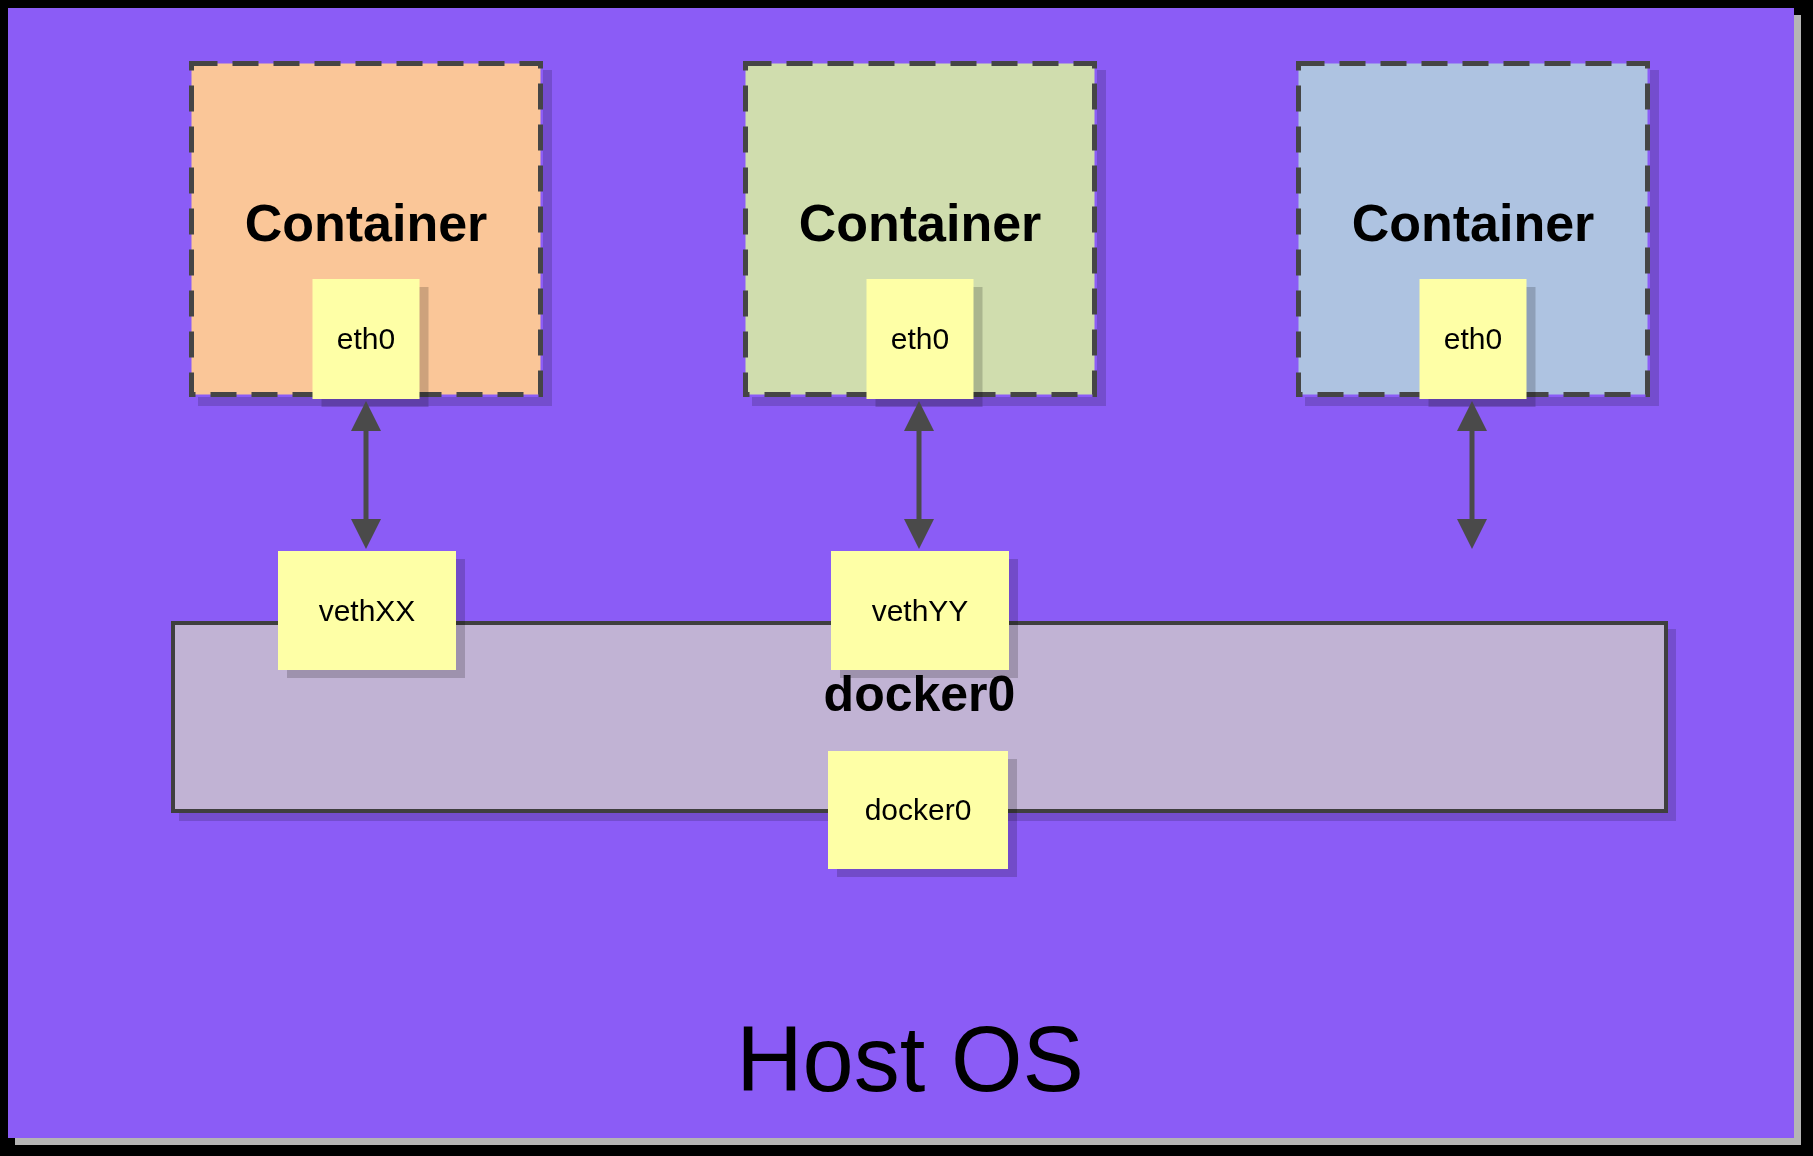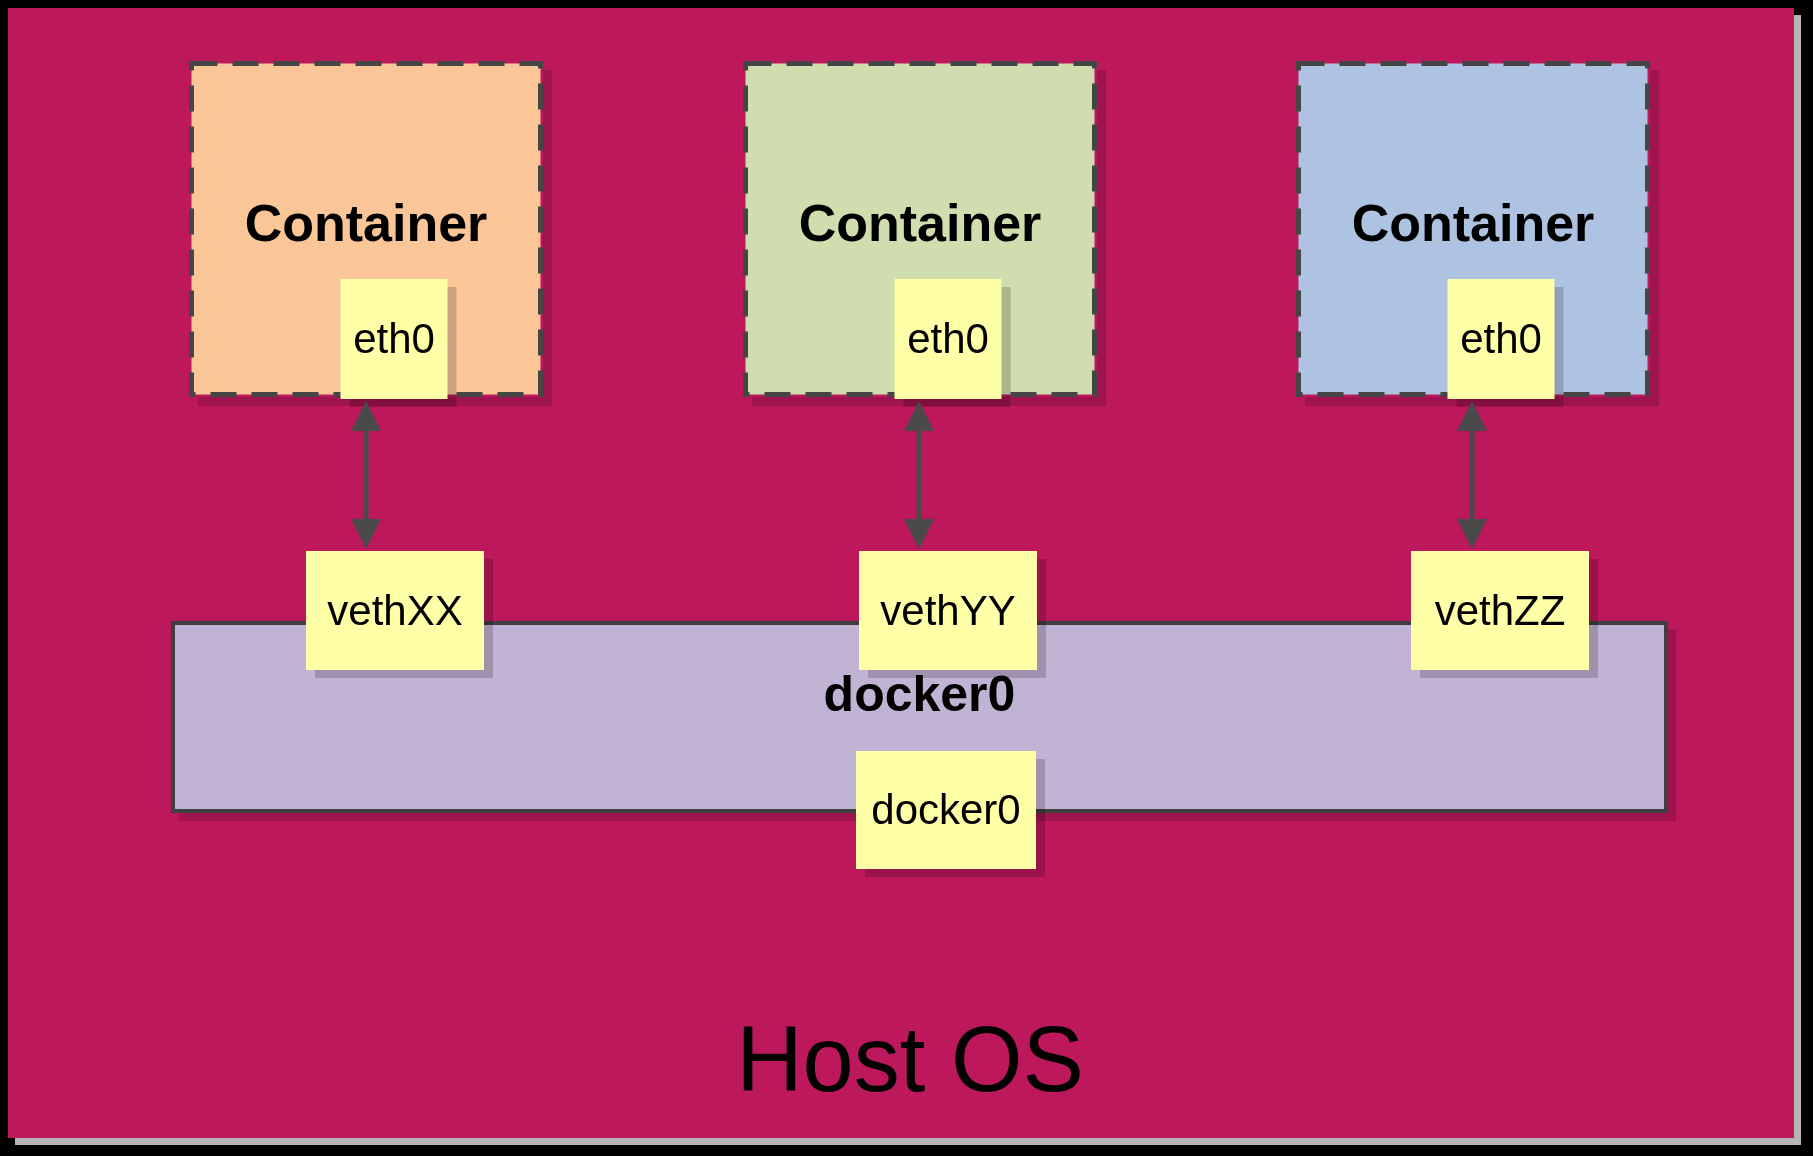--- a/index.html
+++ b/index.html
@@ -24,23 +24,22 @@
   .cbox svg.dashrect{position:absolute;left:0;top:0;}
   .clabel{
     position:absolute;left:0;right:0;top:132px;
     text-align:center;font-size:52px;font-weight:bold;line-height:60px;
   }
   
   .note{
     background:#feffa6;
     box-shadow:9px 8px 0 rgba(0,0,0,0.18);
     display:flex;align-items:center;justify-content:center;
-    font-size:42px;line-height:1;
+    font-size:30px;line-height:1;
     position:absolute;
-    margin-left:28px;
   }
   .ethbox{left:50%;transform:translateX(-50%);bottom:-2px;width:107px;height:120px;}
   .vethbox{top:543px;width:178px;height:119px;z-index:3;}
   .v1{left:270px}.v2{left:823px}.v3{left:1375px}
   .dockbox{left:820px;top:743px;width:180px;height:118px;z-index:3;}
   
   svg.arrow{position:absolute;top:391px;z-index:1;}
   .a1{left:338px}.a2{left:891px}.a3{left:1444px}
   
   .bar{
@@ -60,21 +59,21 @@
   .hostos{
     position:absolute;left:0;right:0;top:956px;
     text-align:center;font-size:92px;line-height:1.1;
     transform:translateX(9px);
     margin-top:45px;
   }
 </style>
 </head>
 <body>
 
-<div class="panel" style="background: #be185d;">
+<div class="panel" style="background: #8b5cf6;">
 
   <div class="cbox c1">
     <svg class="dashrect" width="354" height="336">
       <rect x="2.5" y="2.5" width="349" height="331" stroke="#454545" stroke-width="5" stroke-dasharray="26 15" fill="#fac698"></rect>
     </svg>
     <div class="clabel">Container</div>
     <div class="note ethbox">
       <span>eth0</span>
     </div>
   </div>
@@ -118,23 +117,20 @@
   <div class="bar" style="background: rgb(193, 179, 212);">
     <div class="barlabel">docker0</div>
   </div>
 
   <div class="note vethbox v2">
     <span>vethYY</span>
   </div>
   <div class="note vethbox v1">
     <span>vethXX</span>
   </div>
-  <div class="note vethbox v3">
-    <span>vethZZ</span>
-  </div>
 
   <div class="note dockbox">
     <span>docker0</span>
   </div>
 
 
   <div class="hostos">Host OS</div>
 
 </div>
 

